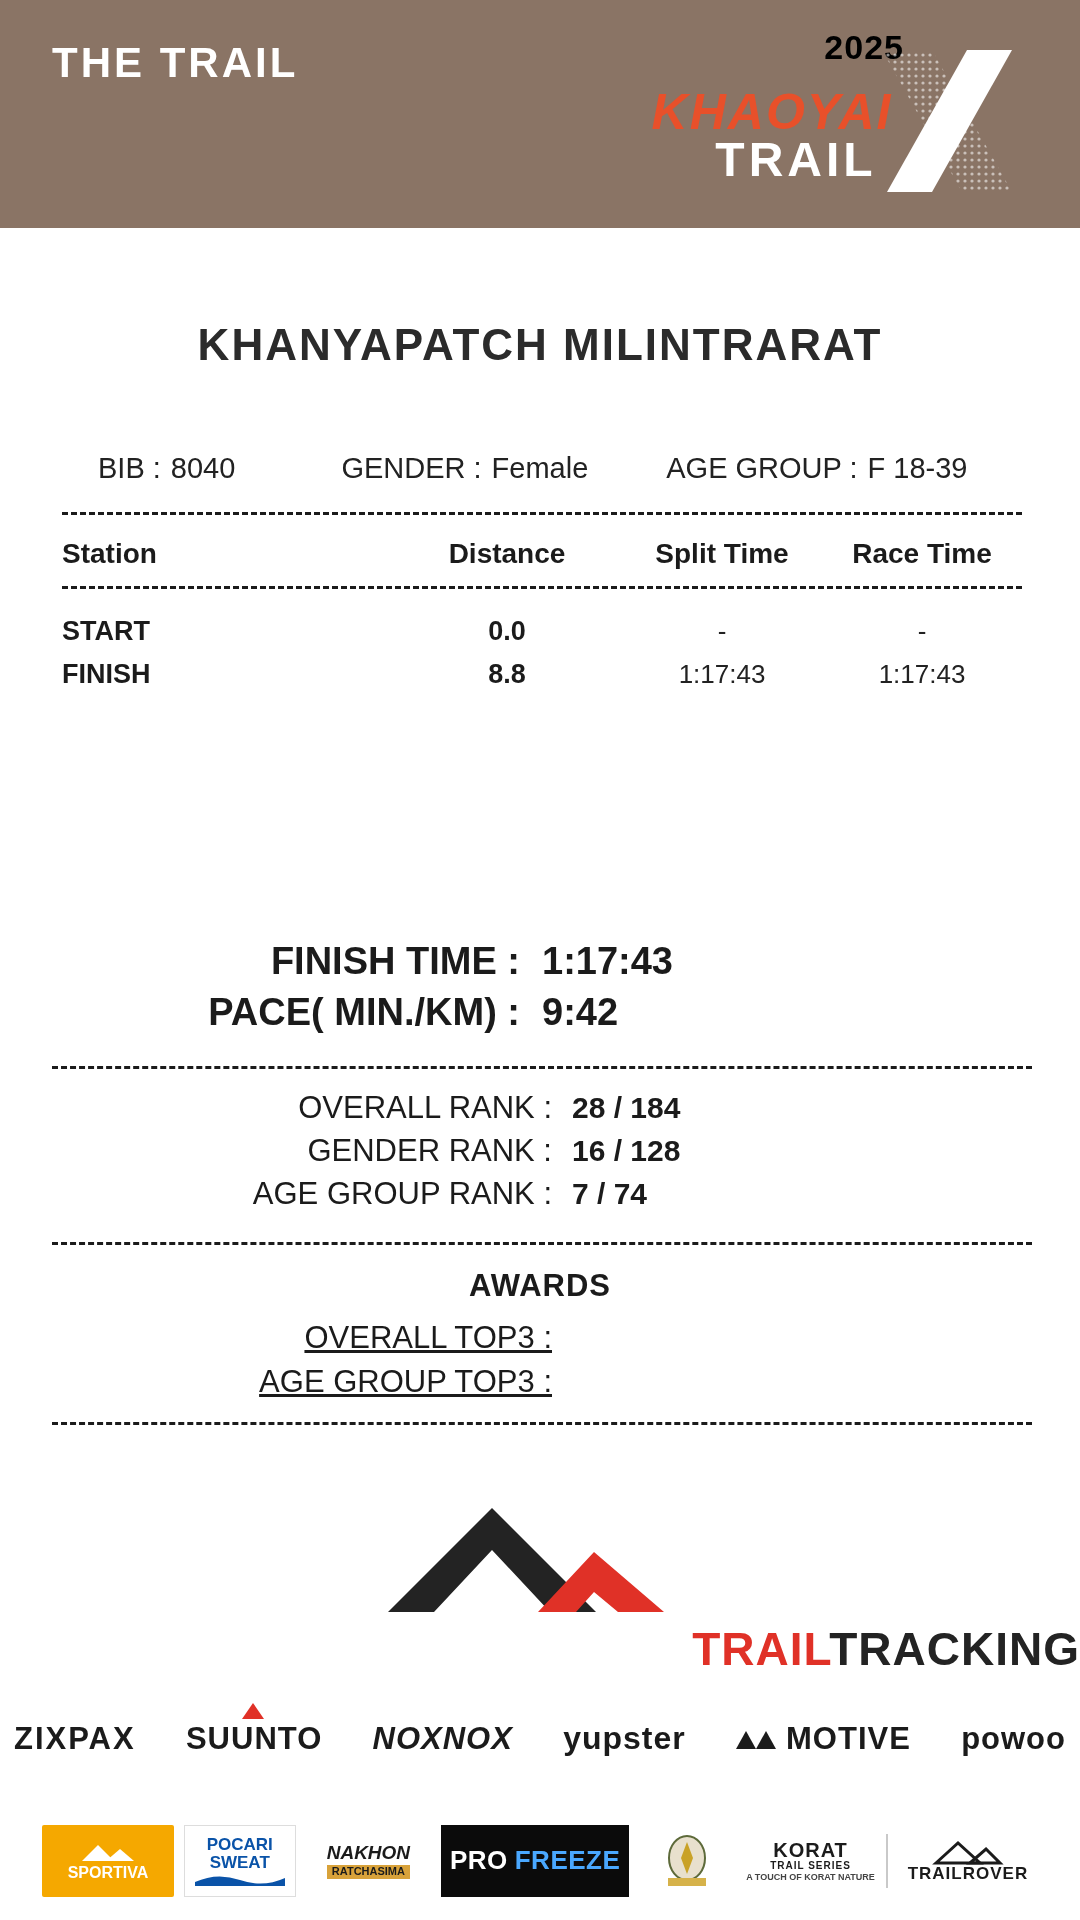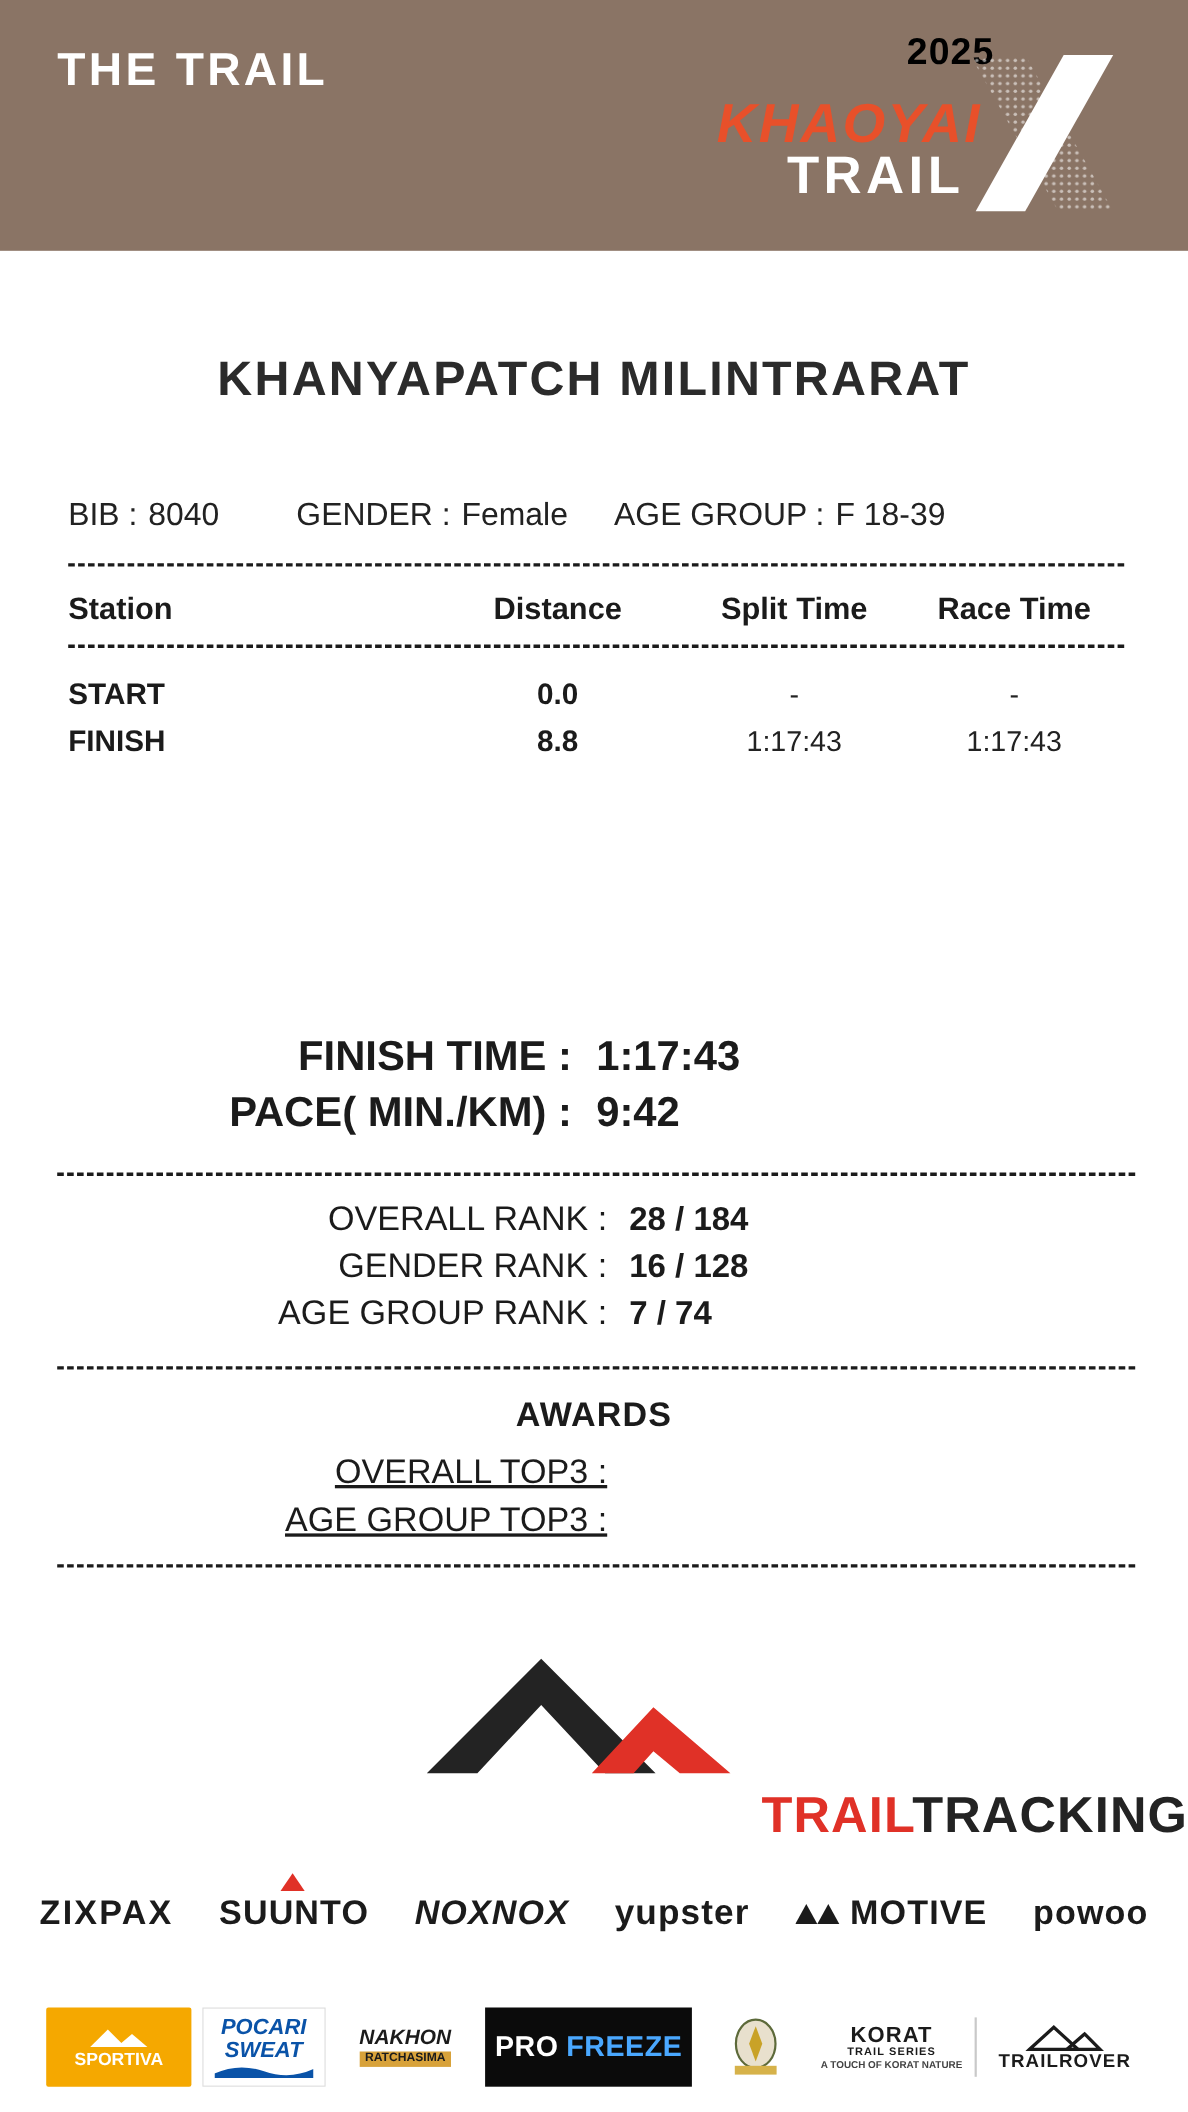--- a/index.html
+++ b/index.html
@@ -66,21 +66,21 @@
     font-size: 44px; font-weight: 700; letter-spacing: 2px;
     color: #2b2b2b;
   }
 
   
   .info-row {
     position: absolute; left: 62px; top: 452px; width: 960px;
     display: flex; align-items: baseline;
     font-size: 29px;
   }
-  .info-label { font-weight: 400; color: #222; }
+  .info-label { font-weight: 400; color: #222; margin-left: 36px; }
   .info-value { font-weight: 400; color: #222; }
   .info-item { display: flex; align-items: baseline; gap: 10px; }
   .info-item.bib { margin-right: 70px; }
   .info-item.gender { margin-right: 42px; }
 
   .dash-line {
     position: absolute;
     border-top: 3px dashed #1b1b1b;
     height: 0;
   }
@@ -152,21 +152,21 @@
   .tt-word {
     font-size: 46px; font-weight: 800; letter-spacing: 1px; margin-top: 4px; text-align: right;
   }
   .tt-word .red { color: #e03127; }
   .tt-word .dark { color: #232323; }
 
   
   .sponsors1 {
     position: absolute; left: 0; top: 1720px; width: 1080px;
     display: flex; align-items: center; justify-content: space-between;
-    padding: 0 36px;
+    padding: 0 14px;
   }
   .sp1 {
     font-size: 31px; font-weight: 800; color: #1b1b1b; letter-spacing: 1px;
     white-space: nowrap;
   }
   .sp-zixpax { letter-spacing: 2px; }
   .sp-suunto { letter-spacing: 1px; position: relative; }
   .sp-suunto .tri {
     position: absolute; left: 56px; top: -18px;
     width: 0; height: 0;
@@ -191,21 +191,21 @@
     font-size: 15px; font-weight: 700; color: #fff; text-align: center;
     line-height: 1.05;
   }
   .sp-lasportiva {
     width: 132px; background: #f5a800; color: #fff; border-radius: 2px;
     flex-direction: column; gap: 2px; font-size: 16px;
   }
   .sp-lasportiva .ls-mt { width: 56px; height: 22px; }
   .sp-pocari {
     width: 112px; background: #ffffff; color: #0a53a8; border: 1px solid #ddd;
-    flex-direction: column; font-size: 20px; font-weight: 800; font-style: italic;
+    flex-direction: column; font-size: 17px; font-weight: 800;
   }
   .sp-pocari .wave { width: 90px; height: 14px; }
   .sp-profreeze {
     width: 188px; background: #0b0b0b; color: #fff; font-size: 26px;
     font-weight: 800; letter-spacing: 0.5px; gap: 7px;
   }
   .sp-profreeze .blue { color: #4aa8ff; }
   .sp-nakhon {
     width: 126px; color: #1b1b1b; flex-direction: column; font-size: 15px;
   }

